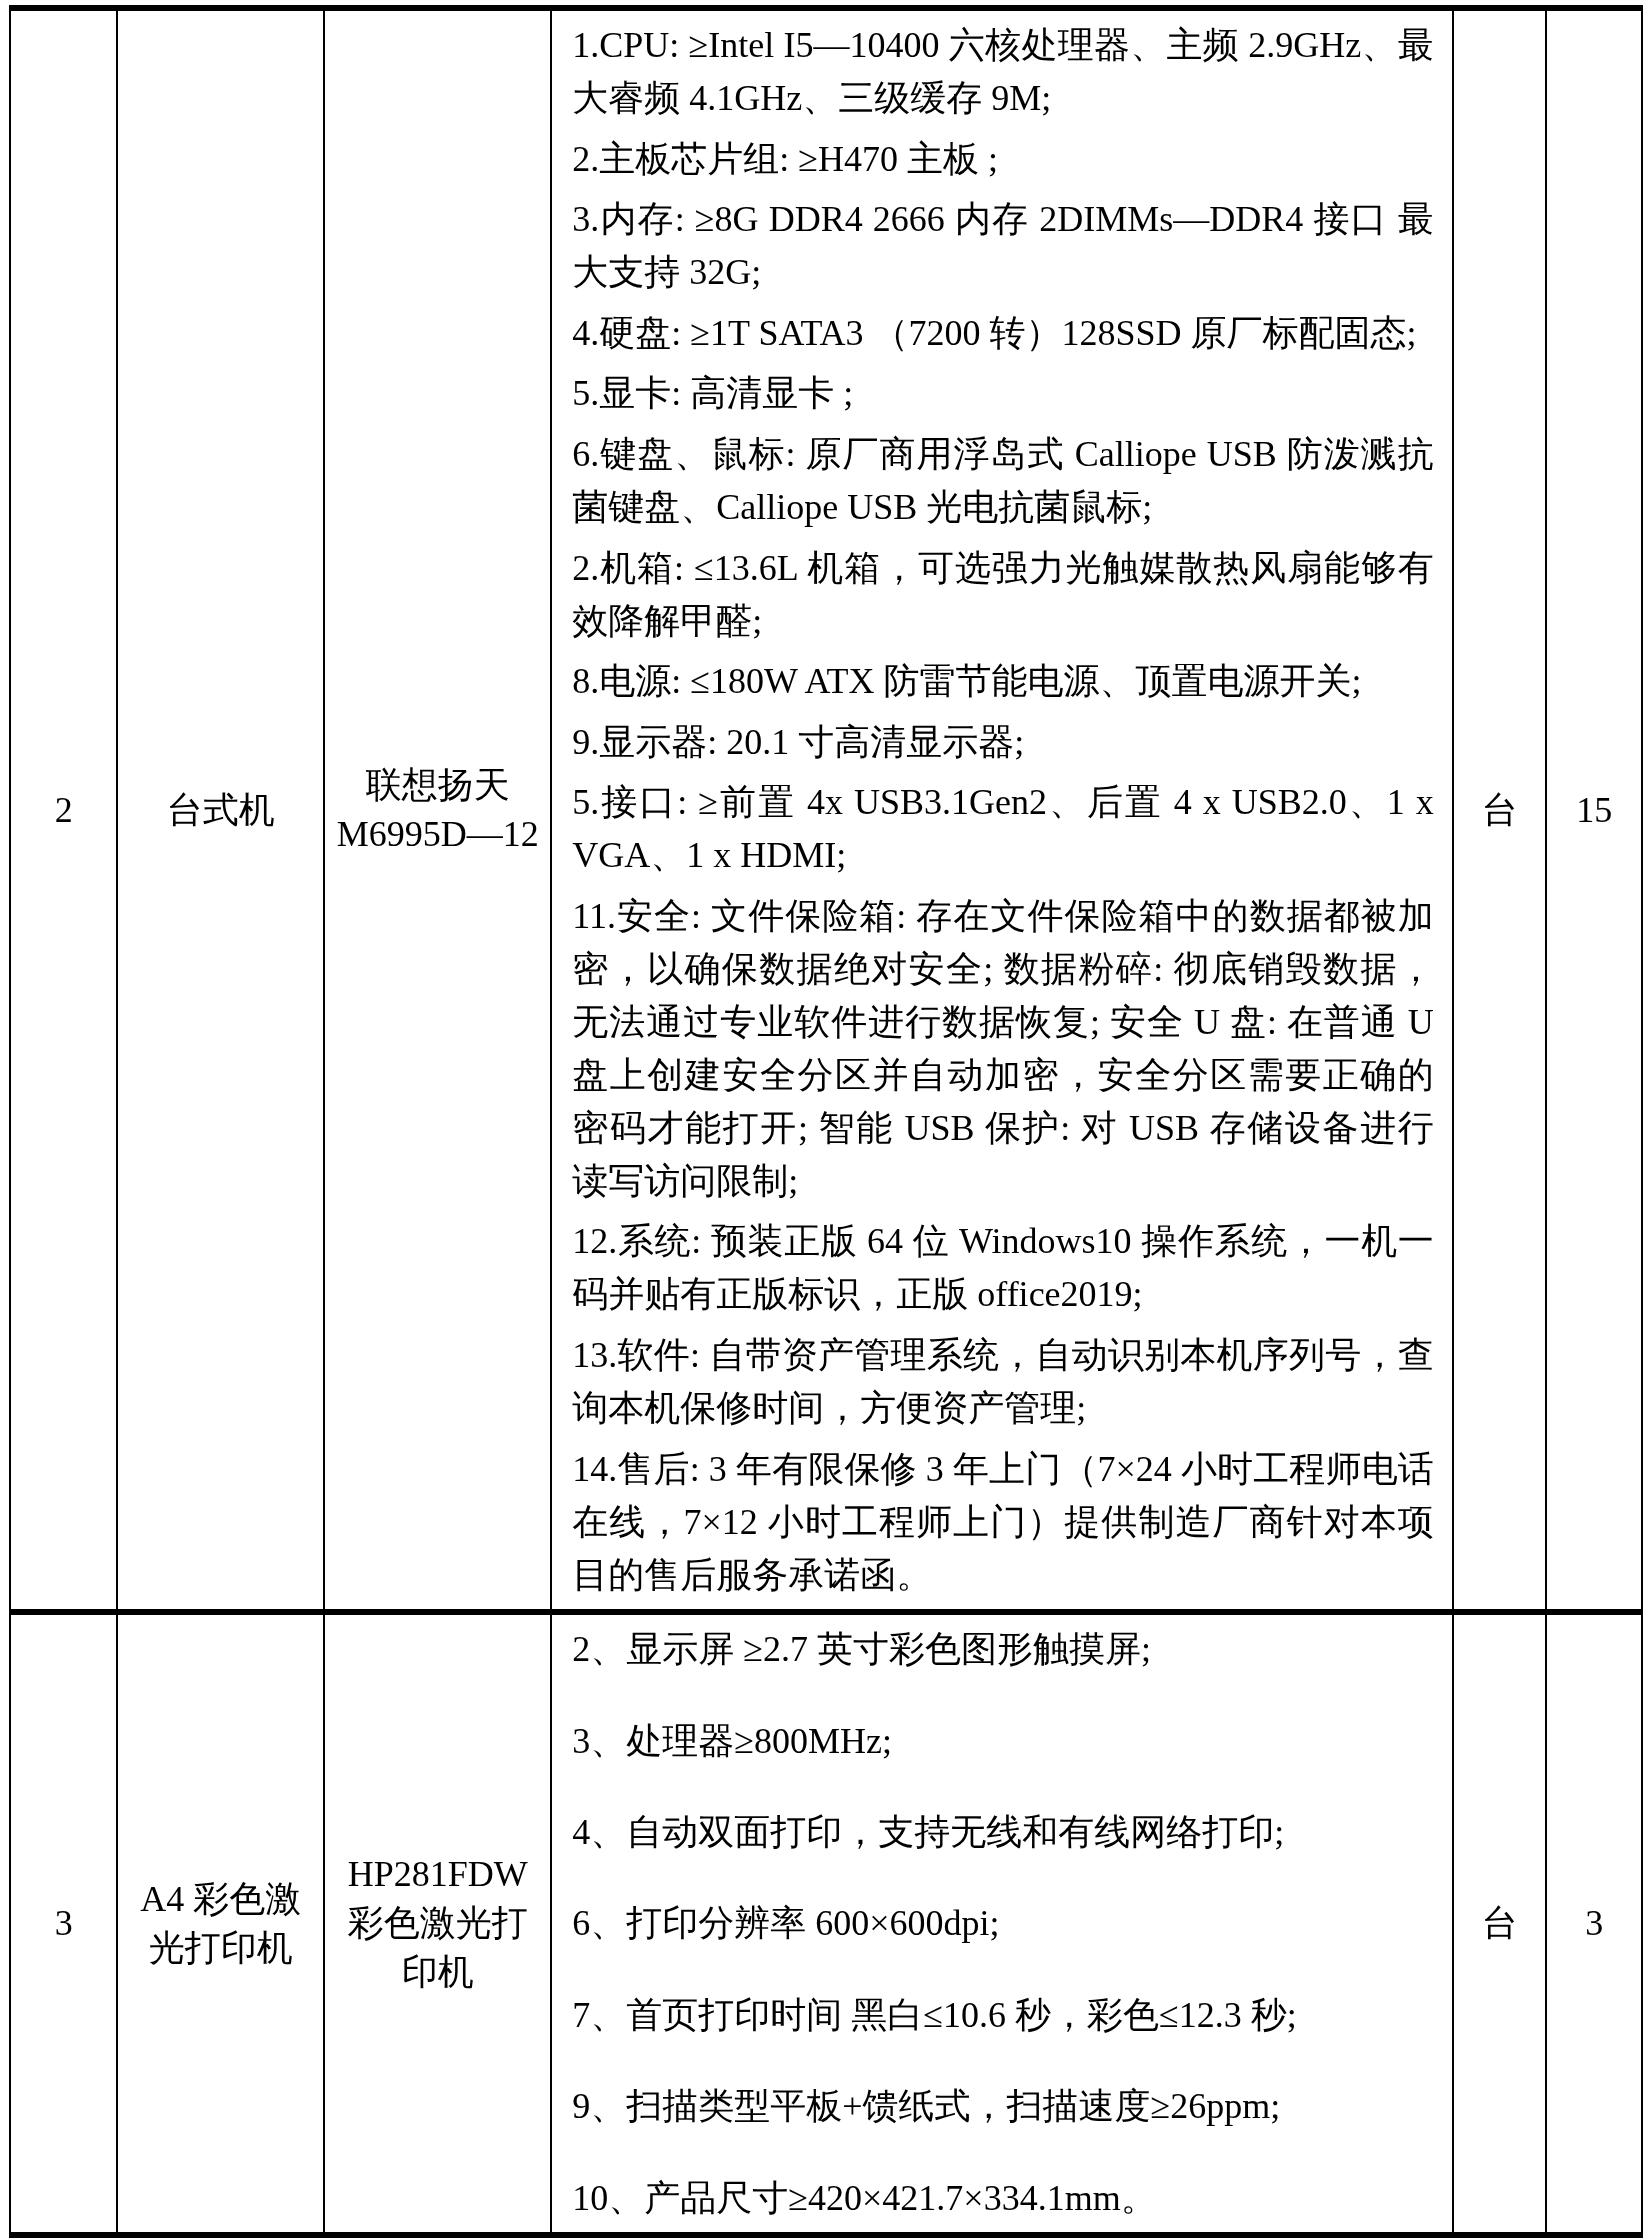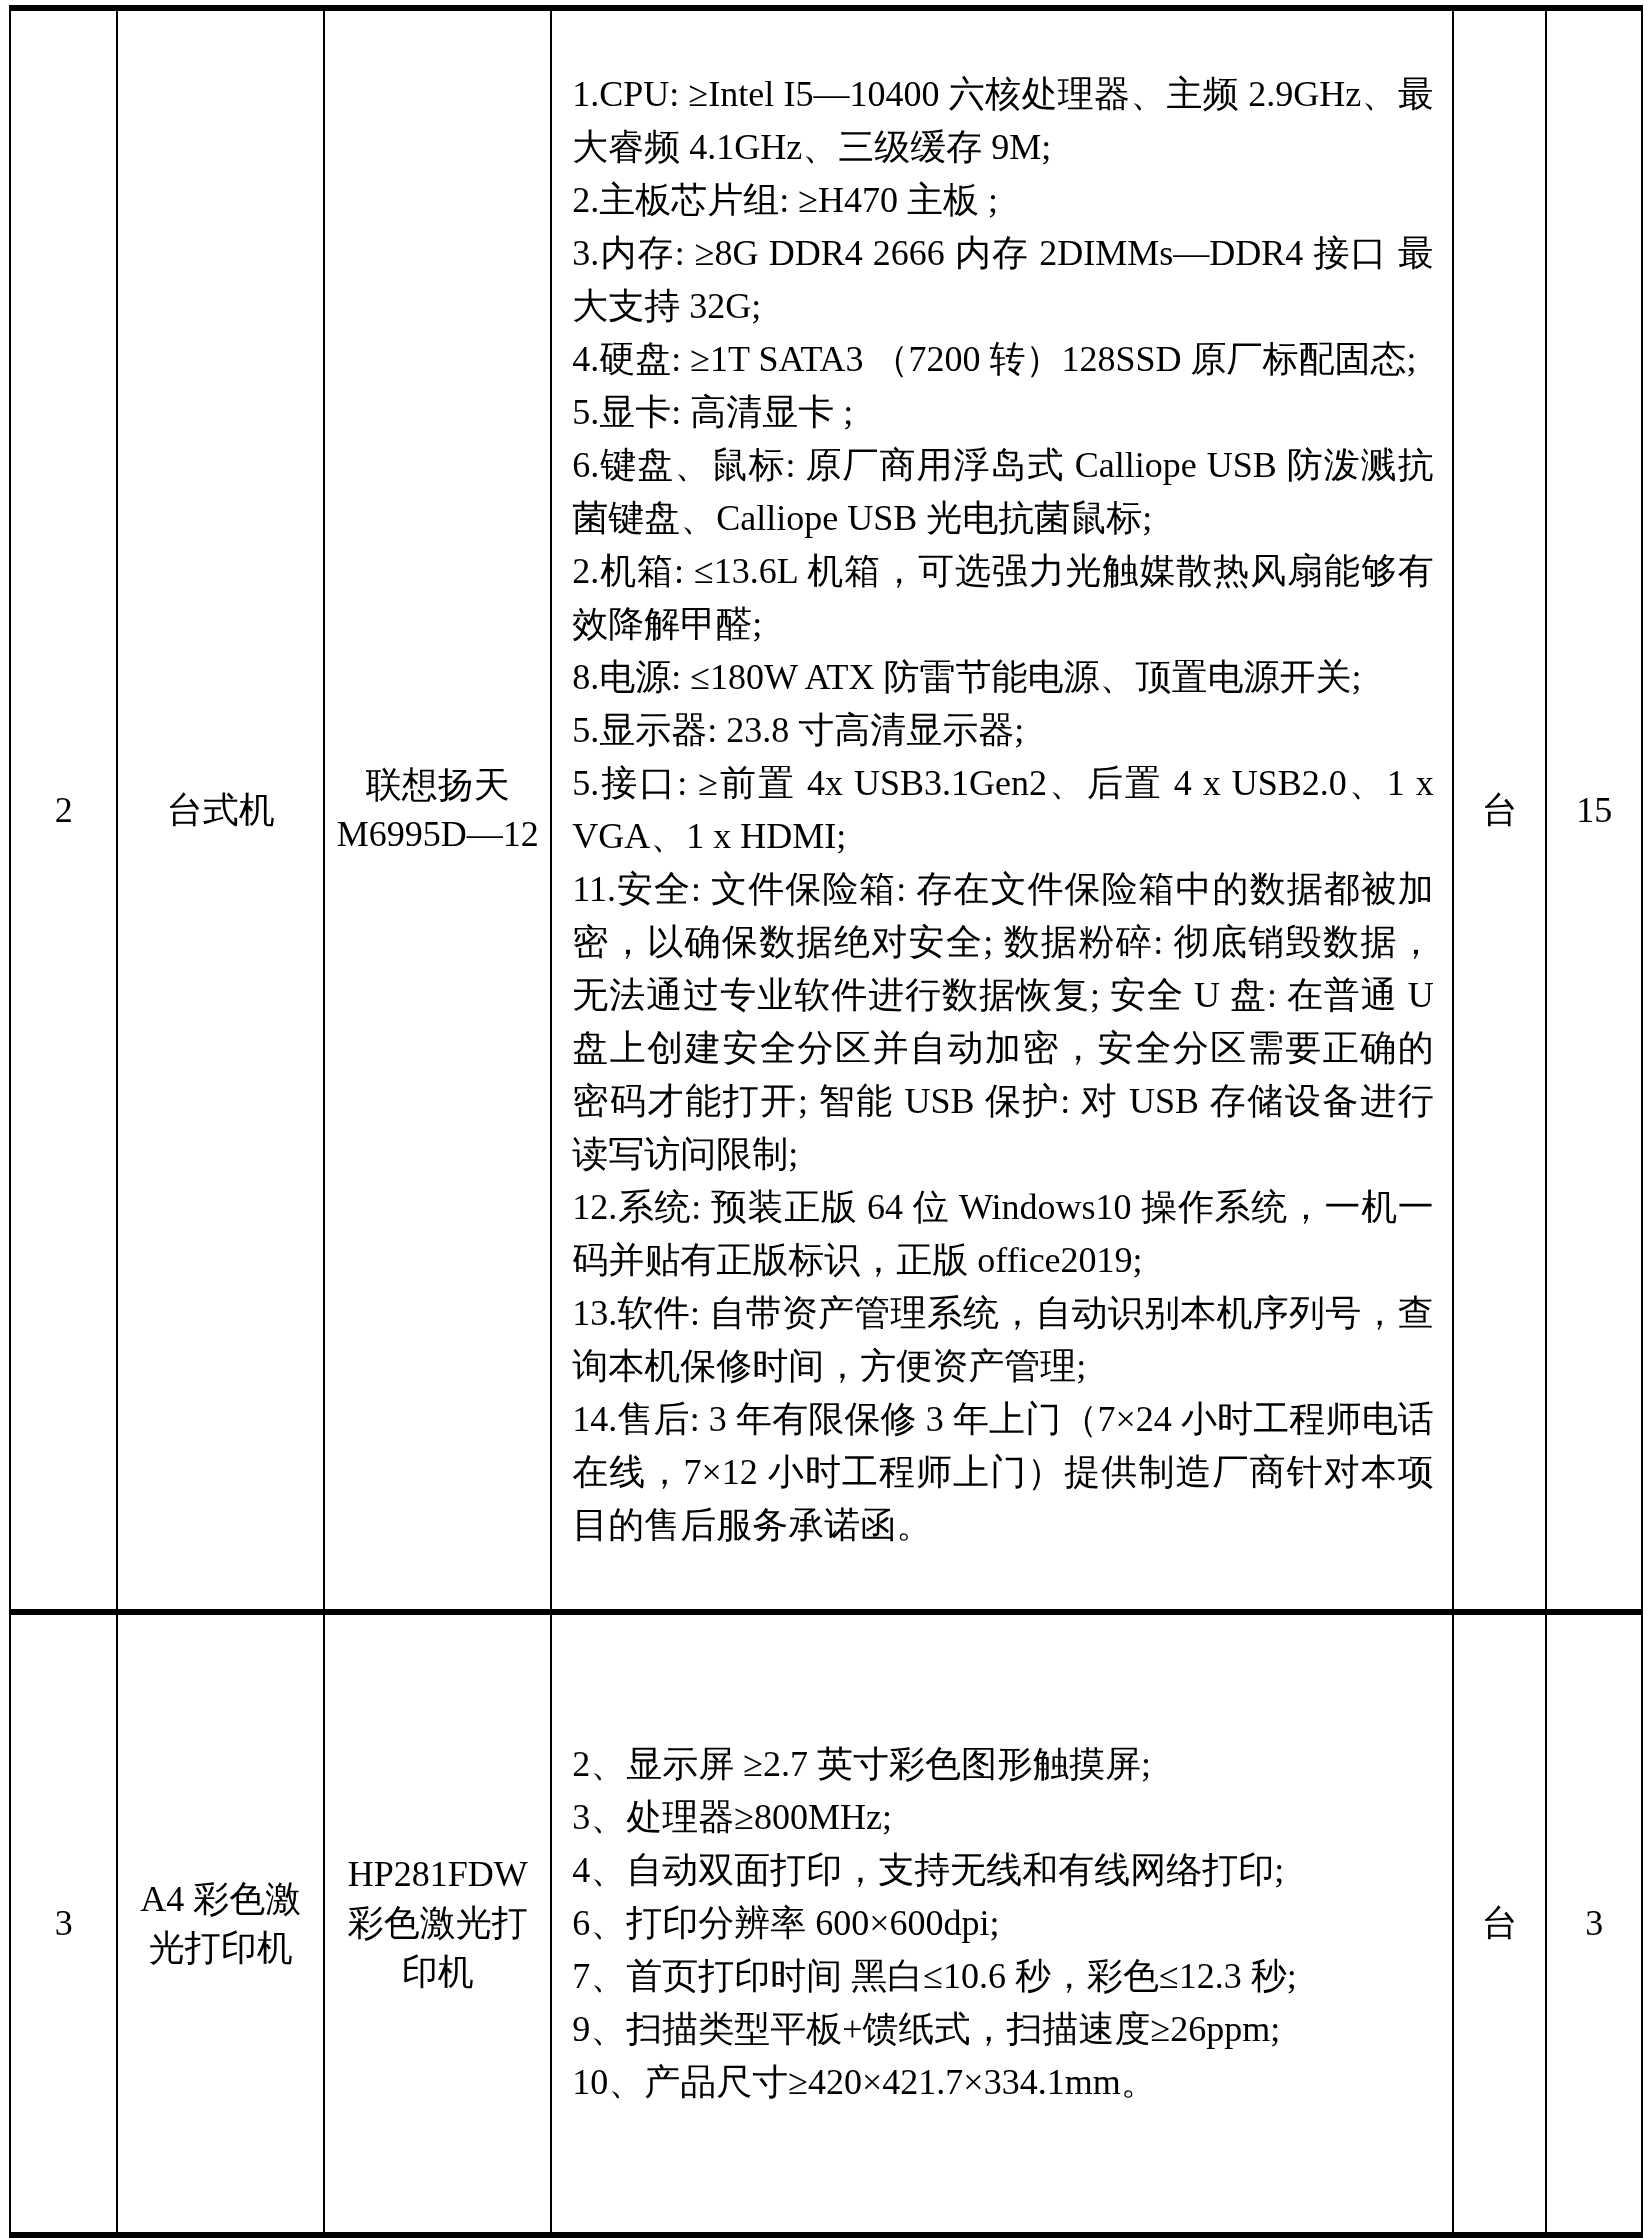--- a/index.html
+++ b/index.html
@@ -41,21 +41,21 @@
     align-items: center;
     justify-content: center;
     text-align: center;
     font-size: 36px;
     line-height: 49px;
     padding: 4.6px 7.7px;
   }
   .cell.spec {
     display: flex;
     flex-direction: column;
-    justify-content: center;
+    justify-content: space-between;
     padding: 7.7px 18.5px 7.7px 20px;
     font-size: 36px;
     line-height: 53px;
   }
   .spec-item {
     text-align: justify;
     text-justify: inter-ideograph;
     word-break: normal;
   }
 </style>
@@ -76,21 +76,21 @@
     </div>
     <div class="cell spec">
       <div class="spec-item">1.CPU: ≥Intel I5—10400 六核处理器、主频 2.9GHz、最大睿频 4.1GHz、三级缓存 9M;</div>
       <div class="spec-item">2.主板芯片组: ≥H470 主板 ;</div>
       <div class="spec-item">3.内存: ≥8G DDR4 2666 内存 2DIMMs—DDR4 接口 最大支持 32G;</div>
       <div class="spec-item">4.硬盘: ≥1T SATA3 （7200 转）128SSD 原厂标配固态;</div>
       <div class="spec-item">5.显卡: 高清显卡 ;</div>
       <div class="spec-item">6.键盘、鼠标: 原厂商用浮岛式 Calliope USB 防泼溅抗菌键盘、Calliope USB 光电抗菌鼠标;</div>
       <div class="spec-item">2.机箱: ≤13.6L 机箱，可选强力光触媒散热风扇能够有效降解甲醛;</div>
       <div class="spec-item">8.电源: ≤180W ATX 防雷节能电源、顶置电源开关;</div>
-      <div class="spec-item">5.显示器: 23.8 寸高清显示器;</div>
+      <div class="spec-item">9.显示器: 20.1 寸高清显示器;</div>
       <div class="spec-item">5.接口: ≥前置 4x USB3.1Gen2、后置 4 x USB2.0、1 x VGA、1 x HDMI;</div>
       <div class="spec-item">11.安全: 文件保险箱: 存在文件保险箱中的数据都被加密，以确保数据绝对安全; 数据粉碎: 彻底销毁数据，无法通过专业软件进行数据恢复; 安全 U 盘: 在普通 U 盘上创建安全分区并自动加密，安全分区需要正确的密码才能打开; 智能 USB 保护: 对 USB 存储设备进行读写访问限制;</div>
       <div class="spec-item">12.系统: 预装正版 64 位 Windows10 操作系统，一机一码并贴有正版标识，正版 office2019;</div>
       <div class="spec-item">13.软件: 自带资产管理系统，自动识别本机序列号，查询本机保修时间，方便资产管理;</div>
       <div class="spec-item">14.售后: 3 年有限保修 3 年上门（7×24 小时工程师电话在线，7×12 小时工程师上门）提供制造厂商针对本项目的售后服务承诺函。</div>
     </div>
     <div class="cell center">
       <span>台</span>
     </div>
     <div class="cell center">

